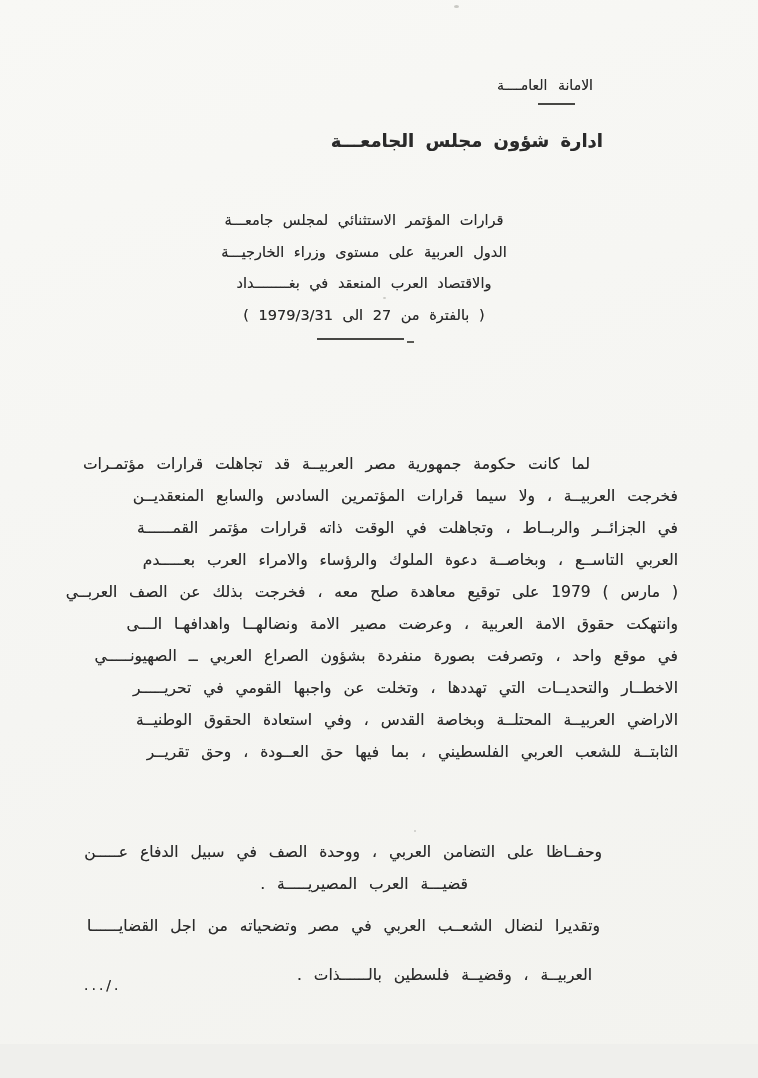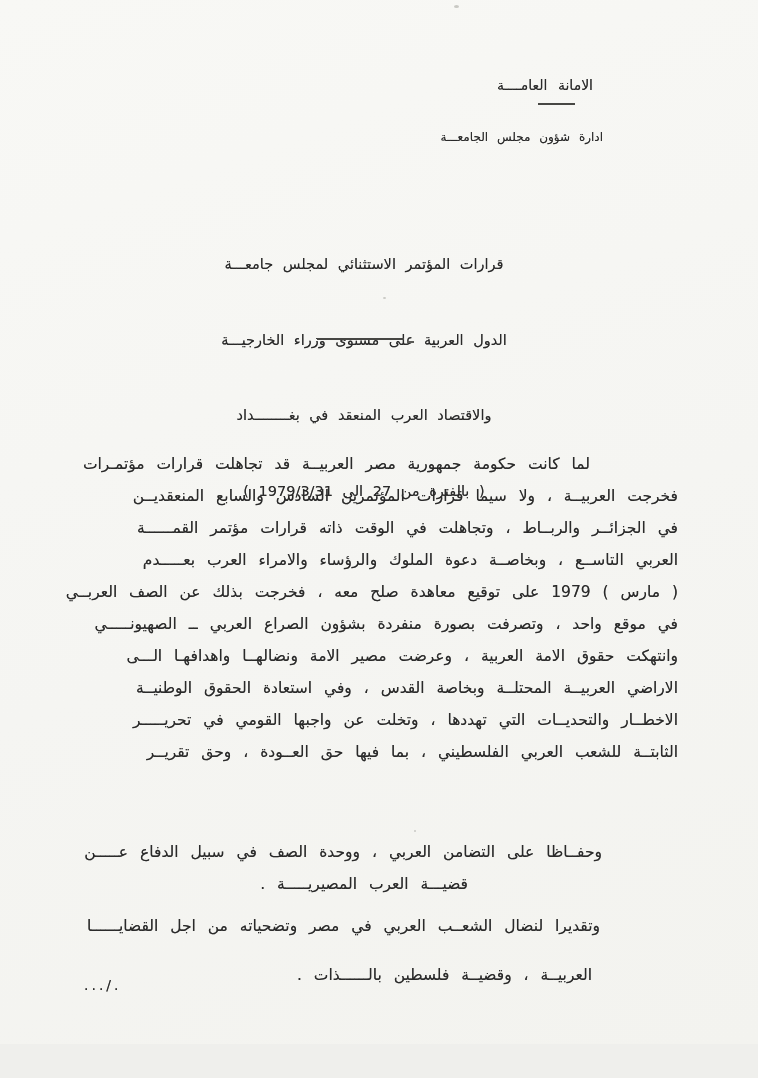--- a/index.html
+++ b/index.html
@@ -2,23 +2,23 @@
 <html lang="ar"><head>
 <meta charset="utf-8">
 <style>
   html,body{margin:0;padding:0;}
   body{width:758px;height:1078px;background:#efefec;font-family:"DejaVu Sans",sans-serif;}
   #page{position:relative;width:758px;height:1044px;background:linear-gradient(160deg,#f8f8f5 0%,#f5f5f2 55%,#f3f3ef 100%);overflow:hidden;color:#2a2a2a;}
   .ink{color:#2a2a2a;text-shadow:0 0 0.5px rgba(45,45,45,.55);}
   .speck{position:absolute;background:#c9c9c4;border-radius:50%;}
   .secretariat{position:absolute;top:77px;right:165px;font-size:14px;word-spacing:6px;direction:rtl;white-space:nowrap;}
   .secretariat-underline{position:absolute;left:538px;top:103px;width:37px;height:2px;background:#474744;}
-  .department{position:absolute;top:130px;right:155px;font-size:12px;word-spacing:5px;direction:rtl;white-space:nowrap;}
+  .department{position:absolute;top:130px;right:155px;font-size:18px;word-spacing:5px;direction:rtl;white-space:nowrap;font-weight:bold;}
   .title-block{position:absolute;left:158px;top:205px;width:412px;direction:rtl;font-size:14.5px;line-height:31.5px;text-align:center;word-spacing:5px;}
-  .title-line{white-space:nowrap;margin-top:44px;}
+  .title-line{white-space:nowrap;}
   .title-underline{position:absolute;left:317px;top:338px;width:87px;height:2px;background:#474744;}
   .title-underline-dash{position:absolute;left:407px;top:341px;width:7px;height:2px;background:#5a5a56;}
   .para{position:absolute;right:80px;width:600px;direction:rtl;font-size:15.5px;line-height:32px;word-spacing:7px;letter-spacing:.2px;}
   .bline{height:32px;text-align:right;white-space:nowrap;}
   #para1{top:412px;}
   #para2{top:836px;}
   #para3{top:910px;}
   #para1 .bline:nth-child(1){padding-left:0;padding-right:88px;margin-top:36px;}
   #para2 .bline:nth-child(1){padding-right:76px;}
   #para2 .bline:nth-child(2){padding-right:210px;}
@@ -50,24 +50,24 @@
 
   <div class="title-underline"></div>
   <div class="title-underline-dash"></div>
 
   <div id="para1" class="para ink">
       <div class="bline">لما كانت حكومة جمهورية مصر العربيــة قد تجاهلت قرارات مؤتمـرات</div>
       <div class="bline">فخرجت العربيــة ، ولا سيما قرارات المؤتمرين السادس والسابع المنعقديــن</div>
       <div class="bline">في الجزائــر والربــاط ، وتجاهلت في الوقت ذاته قرارات مؤتمر القمــــــة</div>
       <div class="bline">العربي التاســع ، وبخاصــة دعوة الملوك والرؤساء والامراء العرب بعـــــدم</div>
       <div class="bline">( مارس ) 1979 على توقيع معاهدة صلح معه ، فخرجت بذلك عن الصف العربــي</div>
+      <div class="bline">وانتهكت حقوق الامة العربية ، وعرضت مصير الامة ونضالهــا واهدافهـا الـــى</div>
       <div class="bline">في موقع واحد ، وتصرفت بصورة منفردة بشؤون الصراع العربي ــ الصهيونـــــي</div>
-      <div class="bline">وانتهكت حقوق الامة العربية ، وعرضت مصير الامة ونضالهــا واهدافهـا الـــى</div>
+      <div class="bline">الاخطــار والتحديــات التي تهددها ، وتخلت عن واجبها القومي في تحريـــــر</div>
       <div class="bline">الاراضي العربيــة المحتلــة وبخاصة القدس ، وفي استعادة الحقوق الوطنيــة</div>
-      <div class="bline">الاخطــار والتحديــات التي تهددها ، وتخلت عن واجبها القومي في تحريـــــر</div>
       <div class="bline">الثابتــة للشعب العربي الفلسطيني ، بما فيها حق العــودة ، وحق تقريــر</div>
     </div>
 
   <div id="para2" class="para ink">
       <div class="bline">وحفــاظا على التضامن العربي ، ووحدة الصف في سبيل الدفاع عـــــن</div>
       <div class="bline">قضيـــة العرب المصيريـــــة  .</div>
     </div>
 
   <div id="para3" class="para ink">
       <div class="bline">وتقديرا لنضال الشعــب العربي في مصر وتضحياته من اجل القضايــــــا</div>

